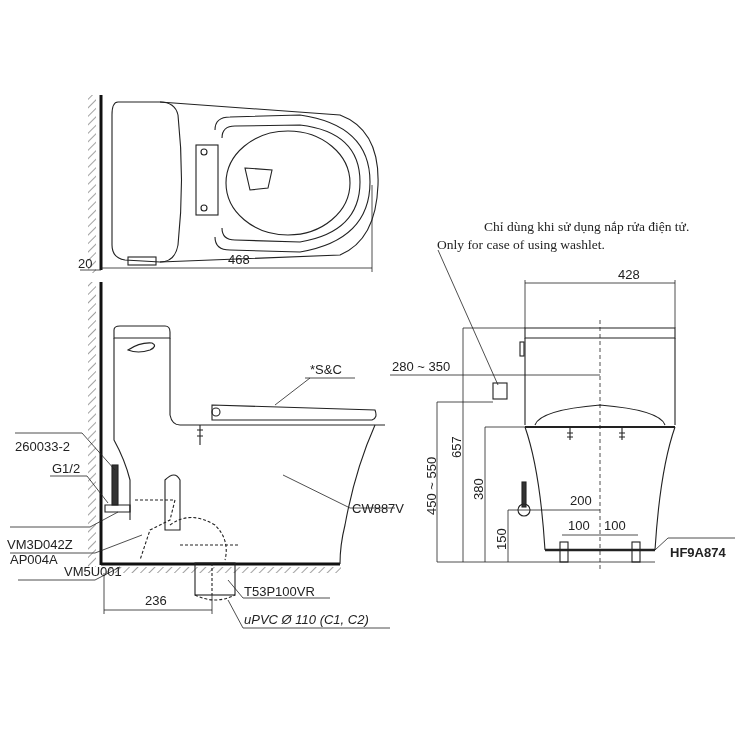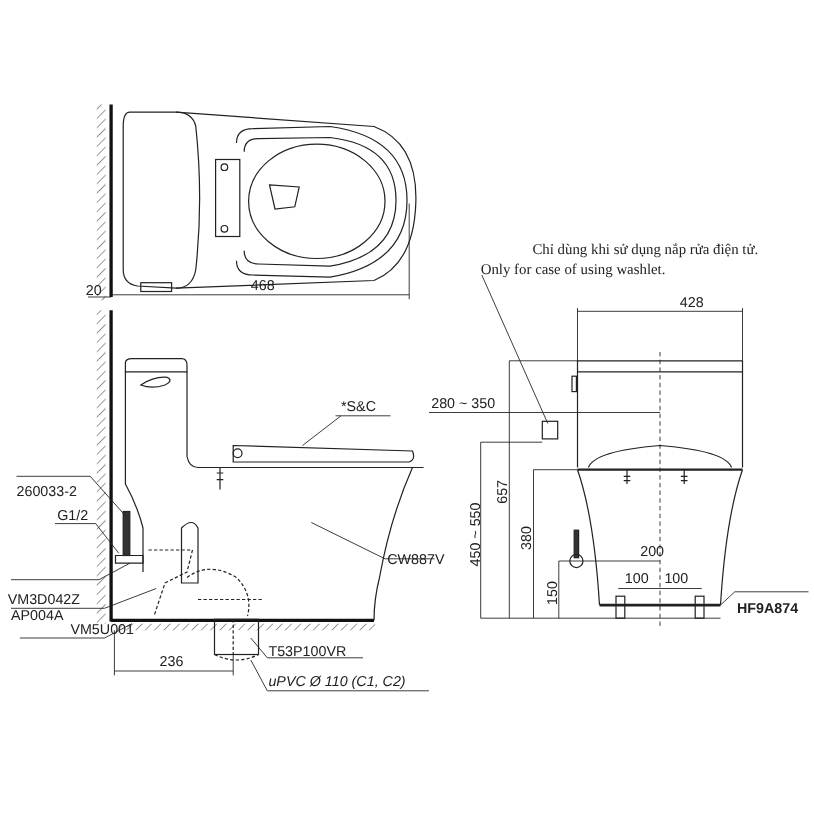--- a/index.html
+++ b/index.html
@@ -143,16 +143,16 @@
 <div class="lbl" style="left:145px;top:594px;">236</div>
 
 <div class="note" style="left:444px;top:218px;margin-left:40px;">Chỉ dùng khi sử dụng nắp rửa điện tử.</div>
 <div class="note" style="left:437px;top:236px;">Only for case of using washlet.</div>
 <div class="lbl" style="left:588px;top:268px;margin-left:30px;">428</div>
 <div class="lbl" style="left:392px;top:360px;">280 ~ 350</div>
 <div class="lbl vert" style="left:425px;top:515px;">450 ~ 550</div>
 <div class="lbl vert" style="left:450px;top:458px;">657</div>
 <div class="lbl vert" style="left:472px;top:500px;">380</div>
 <div class="lbl vert" style="left:495px;top:550px;">150</div>
-<div class="lbl" style="left:582px;top:494px;">200</div>
+<div class="lbl" style="left:570px;top:494px;">200</div>
 <div class="lbl" style="left:568px;top:519px;">100</div>
 <div class="lbl" style="left:604px;top:519px;">100</div>
 <div class="lbl" style="left:670px;top:546px;font-weight:bold;">HF9A874</div>
 
 </body></html>

